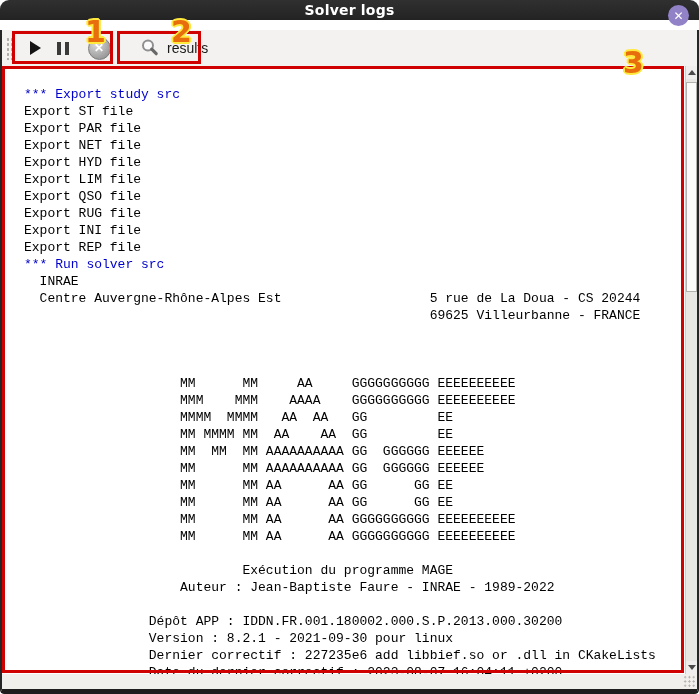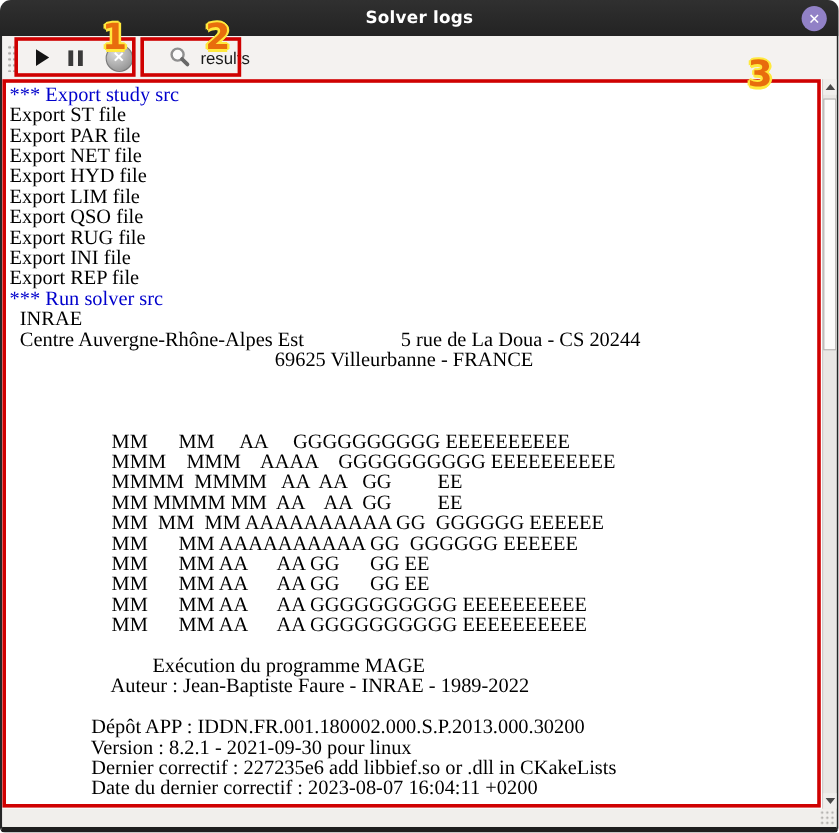--- a/index.html
+++ b/index.html
@@ -1,37 +1,37 @@
 <!DOCTYPE html>
 <html><head>
 <meta charset="utf-8">
 <style>
   html,body{margin:0;padding:0;background:#ffffff;}
   .screen{position:relative;width:699px;height:694px;background:#ffffff;font-family:"DejaVu Sans",sans-serif;overflow:hidden;}
   
   .window{position:absolute;inset:0;border-radius:9px 9px 4px 4px;overflow:hidden;}
-  .titlebar{position:absolute;left:0;top:0;right:0;height:30px;background:linear-gradient(#303030,#232323);display:flex;align-items:center;justify-content:center;}
+  .titlebar{position:absolute;left:0;top:0;right:0;height:20px;background:linear-gradient(#303030,#232323);display:flex;align-items:center;justify-content:center;}
   .title{color:#ffffff;font-size:14px;font-weight:bold;letter-spacing:0.2px;}
   .close-btn{position:absolute;right:10px;top:5px;width:21px;height:21px;border-radius:50%;background:#9181c6;color:#ffffff;font-size:12px;font-weight:bold;display:flex;align-items:center;justify-content:center;cursor:pointer;}
   .window-body{position:absolute;left:0;right:0;top:30px;bottom:0;background:#f3f1ef;border-left:2px solid #262626;border-right:2px solid #262626;border-bottom:5px solid #1e1e1e;border-radius:0 0 4px 4px;}
   
   .toolbar{position:absolute;left:0;right:0;top:0;height:36px;background:#f4f2f0;}
   .grip{position:absolute;left:4px;top:7px;width:8px;height:23px;background-image:radial-gradient(circle,#aeaca9 1.1px,transparent 1.3px);background-size:4px 5px;}
   .tool-btn{position:absolute;top:5px;height:26px;display:flex;align-items:center;justify-content:center;background:transparent;border:none;padding:0;cursor:pointer;}
   .btn-play{left:21px;width:24px;}
   .play-tri{width:0;height:0;border-top:7px solid transparent;border-bottom:7px solid transparent;border-left:11px solid #141414;}
   .btn-pause{left:51px;width:20px;}
   .pause-bars{width:12px;height:13px;border-left:4px solid #3a3a3a;border-right:4px solid #3a3a3a;box-sizing:border-box;}
   .btn-cancel{left:84px;width:26px;}
   .cancel-circle{width:23px;height:23px;border-radius:50%;background:radial-gradient(circle at 35% 28%,#dcdcdc,#9a9a9a 75%,#8a8a8a);border:1px solid #7c7c7c;color:#ffffff;font-size:12px;font-weight:bold;display:flex;align-items:center;justify-content:center;box-sizing:border-box;}
   .btn-results{left:118px;top:4px;height:28px;display:flex;align-items:center;gap:7px;padding:0 20px;}
   .results-label{font-size:14px;color:#1a1a1a;}
   
   .log-area{position:absolute;left:0;top:36px;width:683px;height:608px;background:#ffffff;overflow:hidden;}
-  .log-pre{margin:0;padding:4px 0 0 6px;font-family:Liberation Serif, serif;font-size:17px;line-height:17px;color:#000000;white-space:pre;}
+  .log-pre{margin:16px;padding:4px 0 0 6px;font-family:Liberation Mono, monospace;font-size:13px;line-height:17px;color:#000000;white-space:pre;}
   .log-line{height:17px;}
   .log-line.info{color:#0000cc;}
   
   .scrollbar{position:absolute;right:0;top:36px;width:12px;height:608px;background:#e9e7e4;border-left:1px solid #cfcdca;box-sizing:border-box;}
   .sb-btn{position:absolute;left:0;width:11px;height:13px;display:flex;align-items:center;justify-content:center;background:#f0eeec;cursor:pointer;}
   .sb-up{top:0;}
   .sb-down{bottom:0;}
   .arr-up{width:0;height:0;border-left:4px solid transparent;border-right:4px solid transparent;border-bottom:5px solid #4a4a4a;}
   .arr-down{width:0;height:0;border-left:4px solid transparent;border-right:4px solid transparent;border-top:5px solid #4a4a4a;}
   .sb-thumb{position:absolute;left:0;top:16px;width:11px;height:210px;background:#fbfbfa;border:1px solid #b3b1ae;box-sizing:border-box;cursor:grab;}

